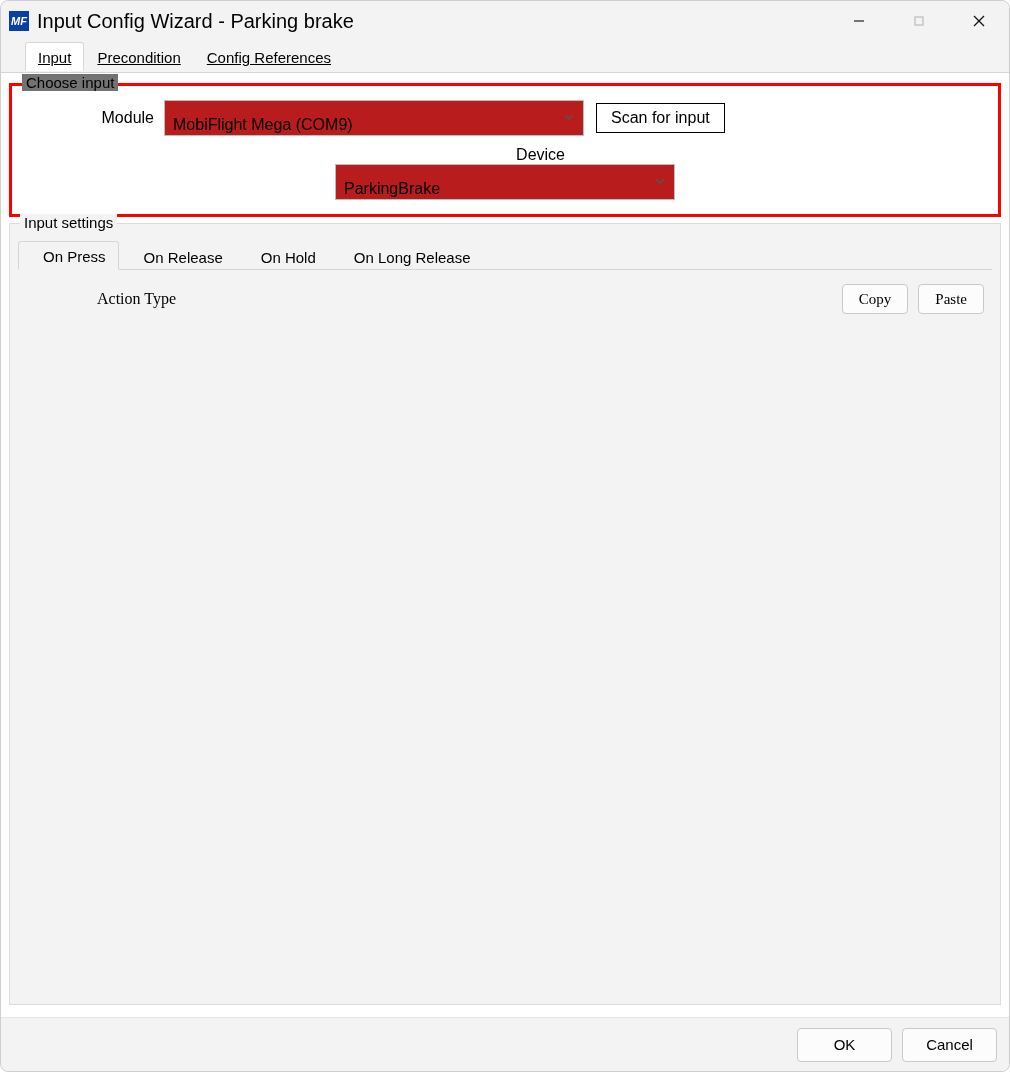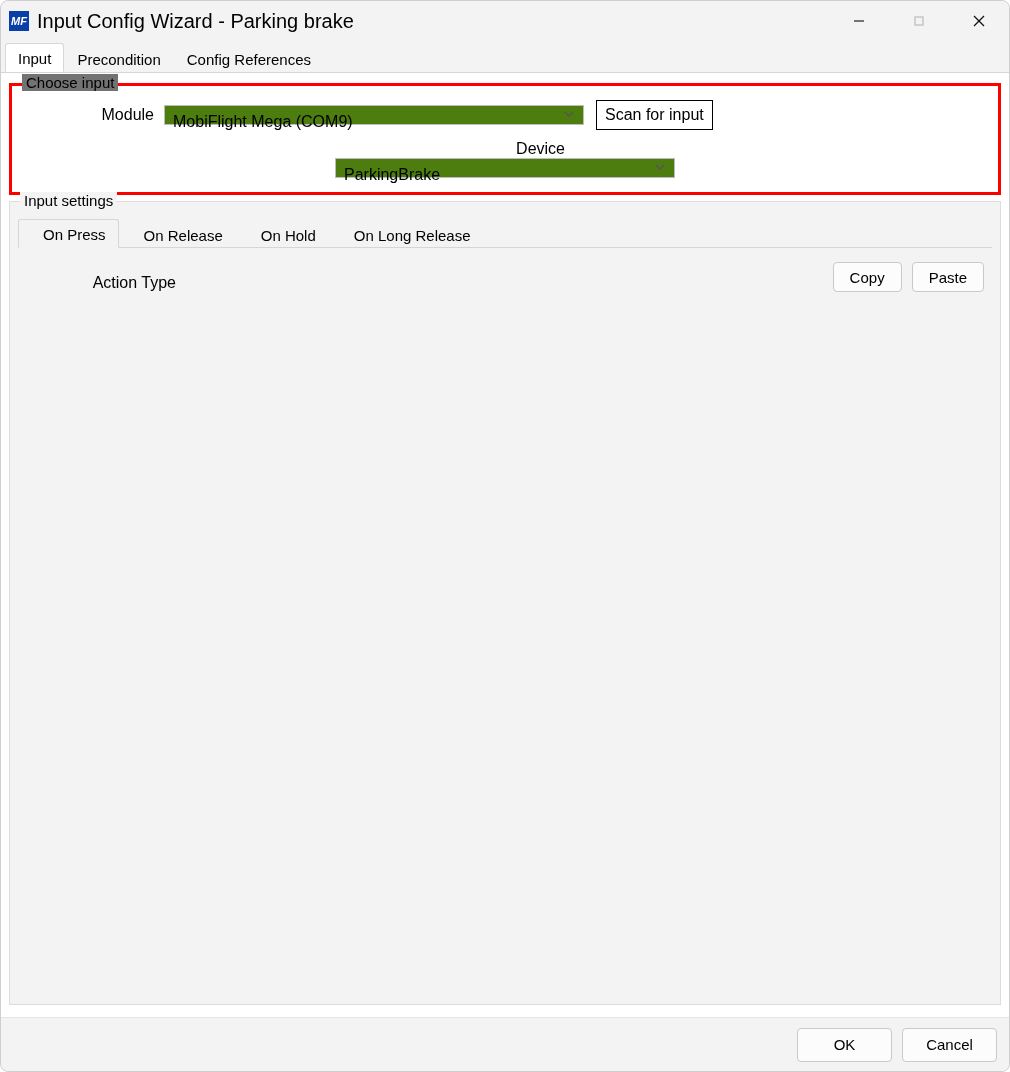--- a/index.html
+++ b/index.html
@@ -47,25 +47,26 @@
     font-size: 14px;
     color: #333;
     background: transparent;
     border: none;
   }
   .win-btn svg { width: 12px; height: 12px; }
   .win-btn.close svg { width: 14px; height: 14px; }
   .win-btn.max { color: #999; }
   
   .top-tabs {
-    display: flex; align-items: center;
-    padding-left: 4px;
+    display: flex; align-items: flex-start;
+    padding-left: 24px;
     background: #f3f3f3;
     border-bottom: 1px solid #d6d6d6;
     height: 32px;
+    text-decoration: underline;
   }
   .top-tab {
     padding: 6px 12px 4px 12px;
     font-size: 15px;
     border: 1px solid transparent;
     border-bottom: none;
     position: relative;
     top: 1px;
     cursor: default;
     color: #000;
@@ -116,36 +117,36 @@
     display: flex; align-items: center;
     margin-bottom: 10px;
   }
   .row:last-child { margin-bottom: 0; flex-direction: column; }
   .lbl {
     width: 140px; text-align: right; padding-right: 10px;
     font-size: 16px;
   }
   .combo {
     position: relative;
-    height: 20px;
+    height: 36px;
     border: 1px solid #bdbdbd;
-    background: #4d7c0f;
+    background: #b91c1c;
     display: flex; align-items: center;
     padding: 14px 28px 0 8px;
     font-size: 16px;
   }
   .combo .caret {
     position: absolute; right: 8px; top: 50%; transform: translateY(-50%);
   }
   .combo .caret svg { width: 12px; height: 12px; }
   .btn {
     height: 30px;
     border: 1px solid #000;
     background: #ffffff;
-    padding: 0 8px;
+    padding: 0 14px;
     font-size: 16px;
     display: inline-flex; align-items: center; justify-content: center;
   }
   .btn.soft {
     border: 1px solid #c9c9c9;
     border-radius: 4px;
     height: 30px;
     padding: 0 16px;
     font-size: 15px;
     background: #fcfcfc;
@@ -172,21 +173,21 @@
     cursor: default;
   }
   .inner-tab.active {
     background: #f3f3f3;
     border: 1px solid #d6d6d6;
     border-bottom: 1px solid #f3f3f3;
     border-radius: 3px 3px 0 0;
   }
   .inner-panel {
     padding: 14px 8px;
-    display: flex; align-items: flex-end;
+    display: flex; align-items: center; font-family: Liberation Serif, serif;
   }
   .inner-panel .lbl2 {
     width: 160px; text-align: right; padding-right: 10px;
     font-size: 16px;
   }
   .spacer { flex: 1; }
   
   .footer {
     height: 54px;
     background: #f3f3f3;

